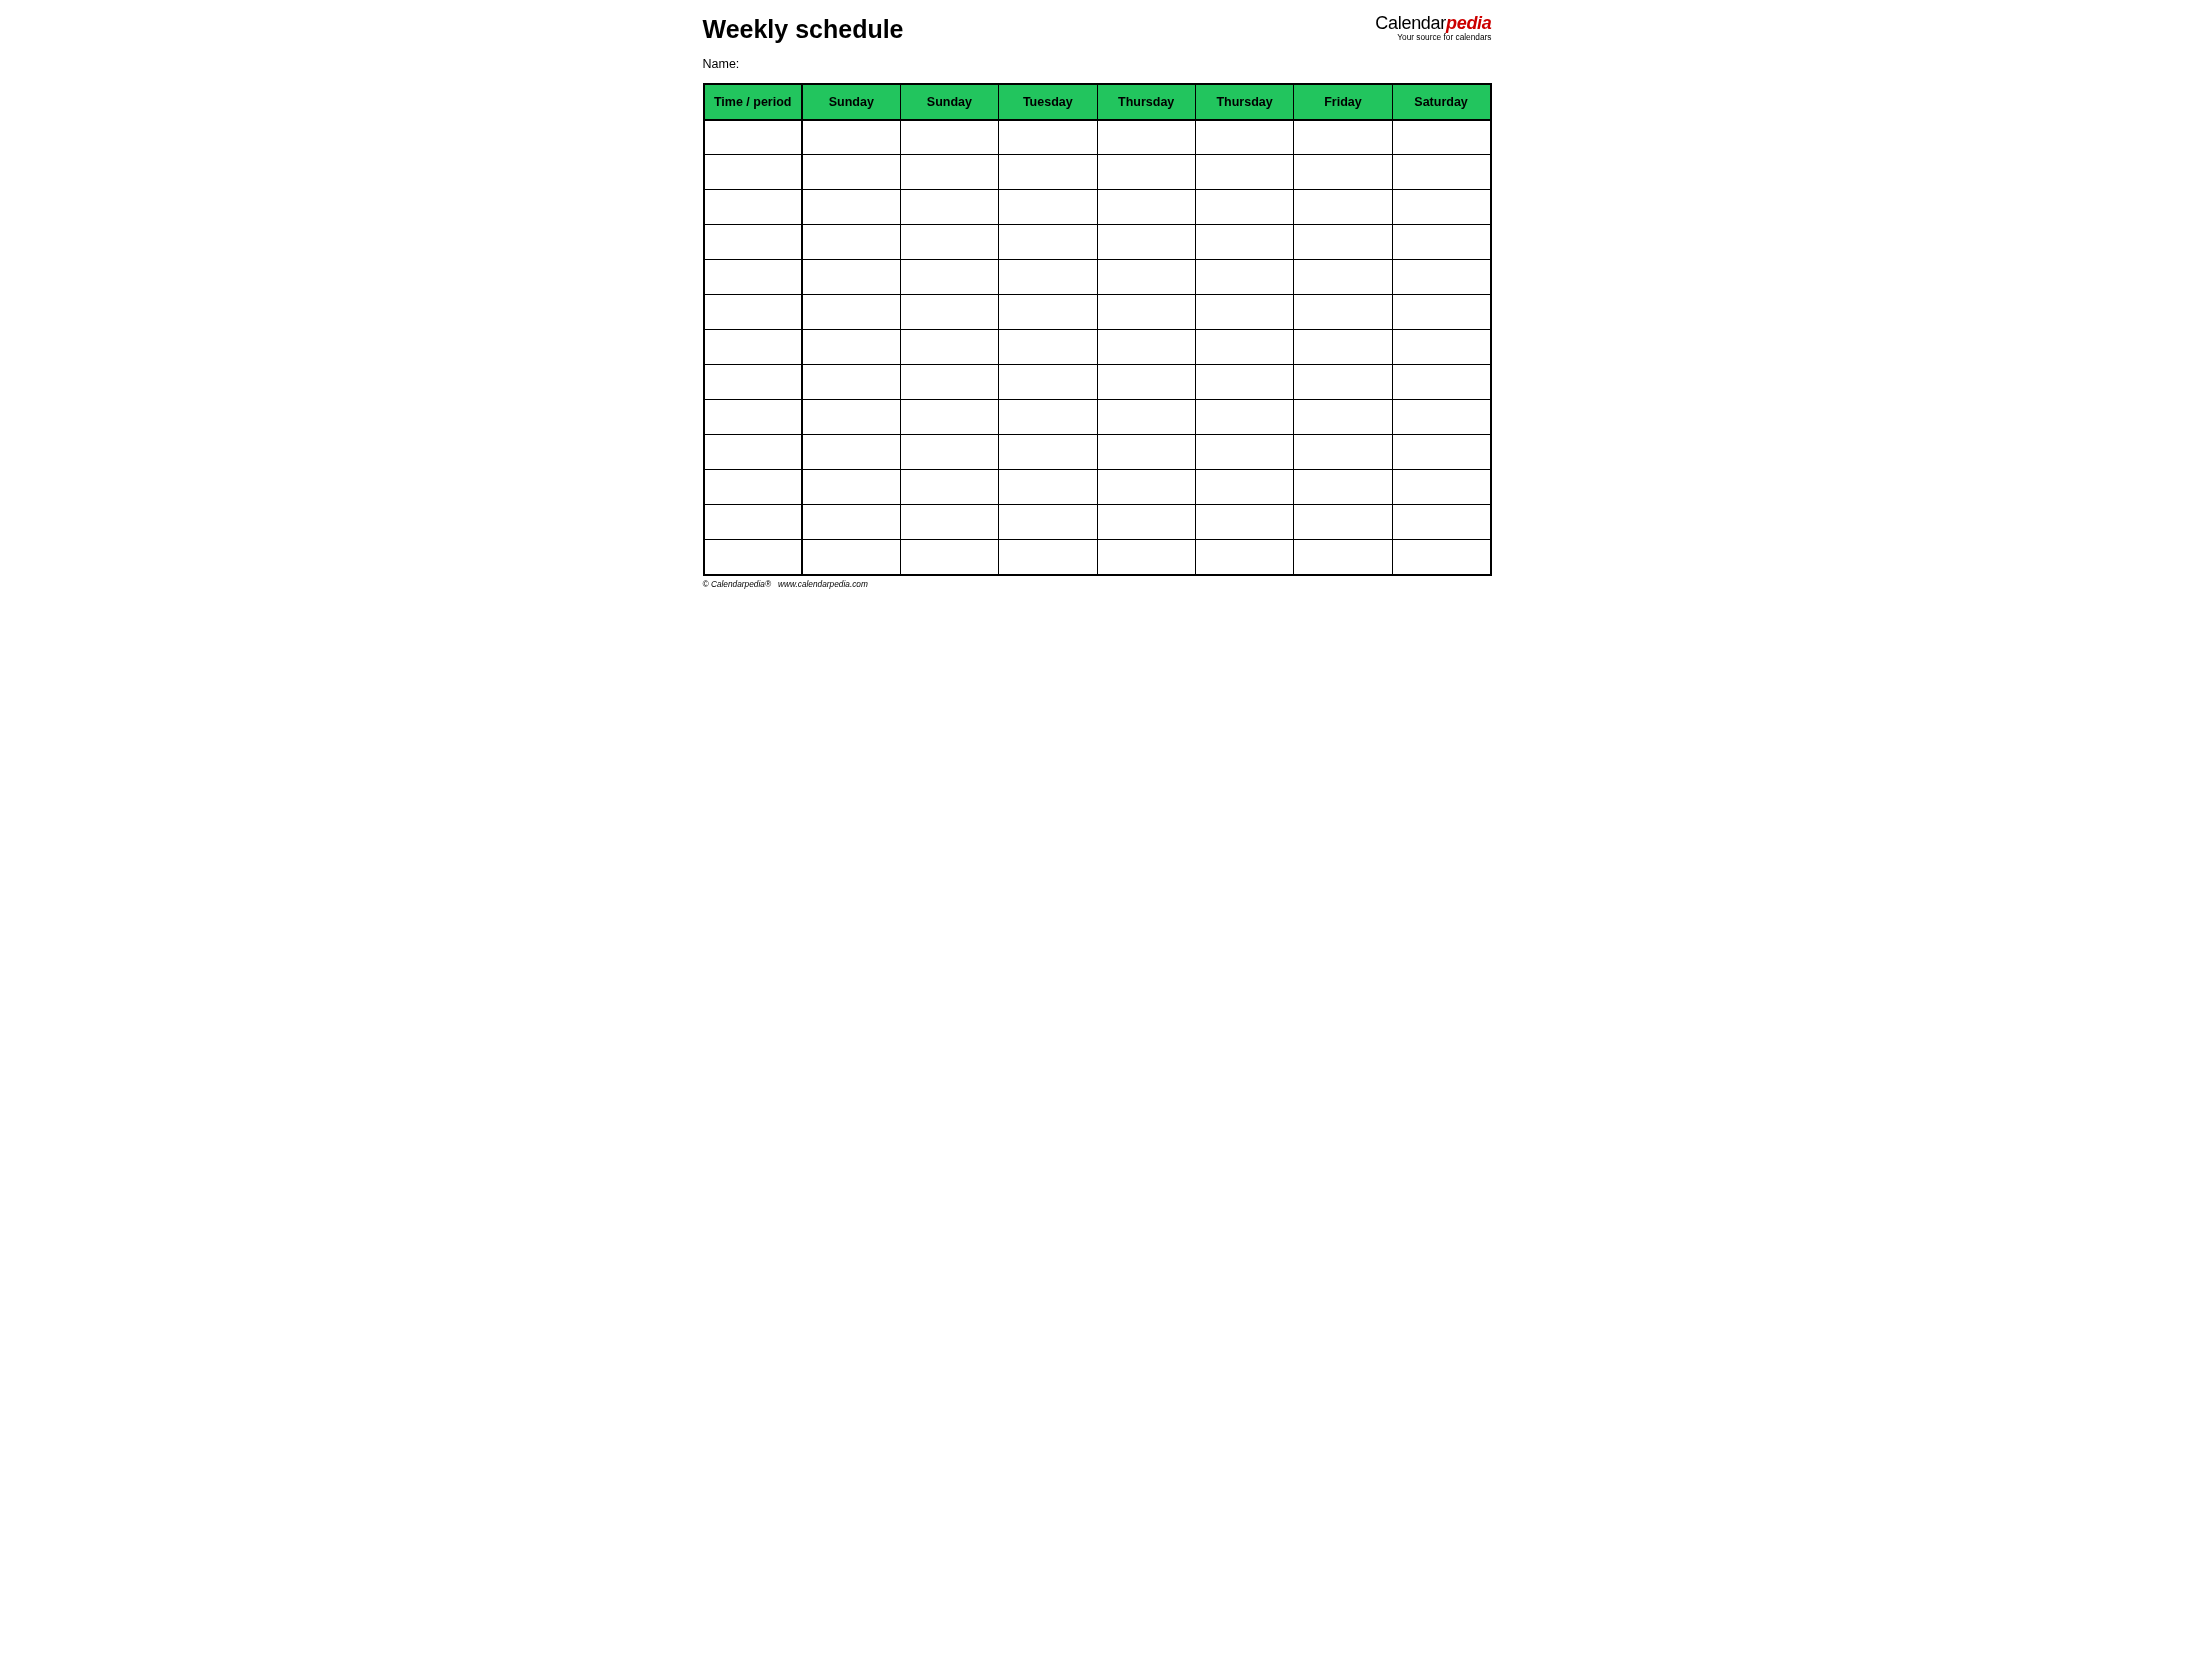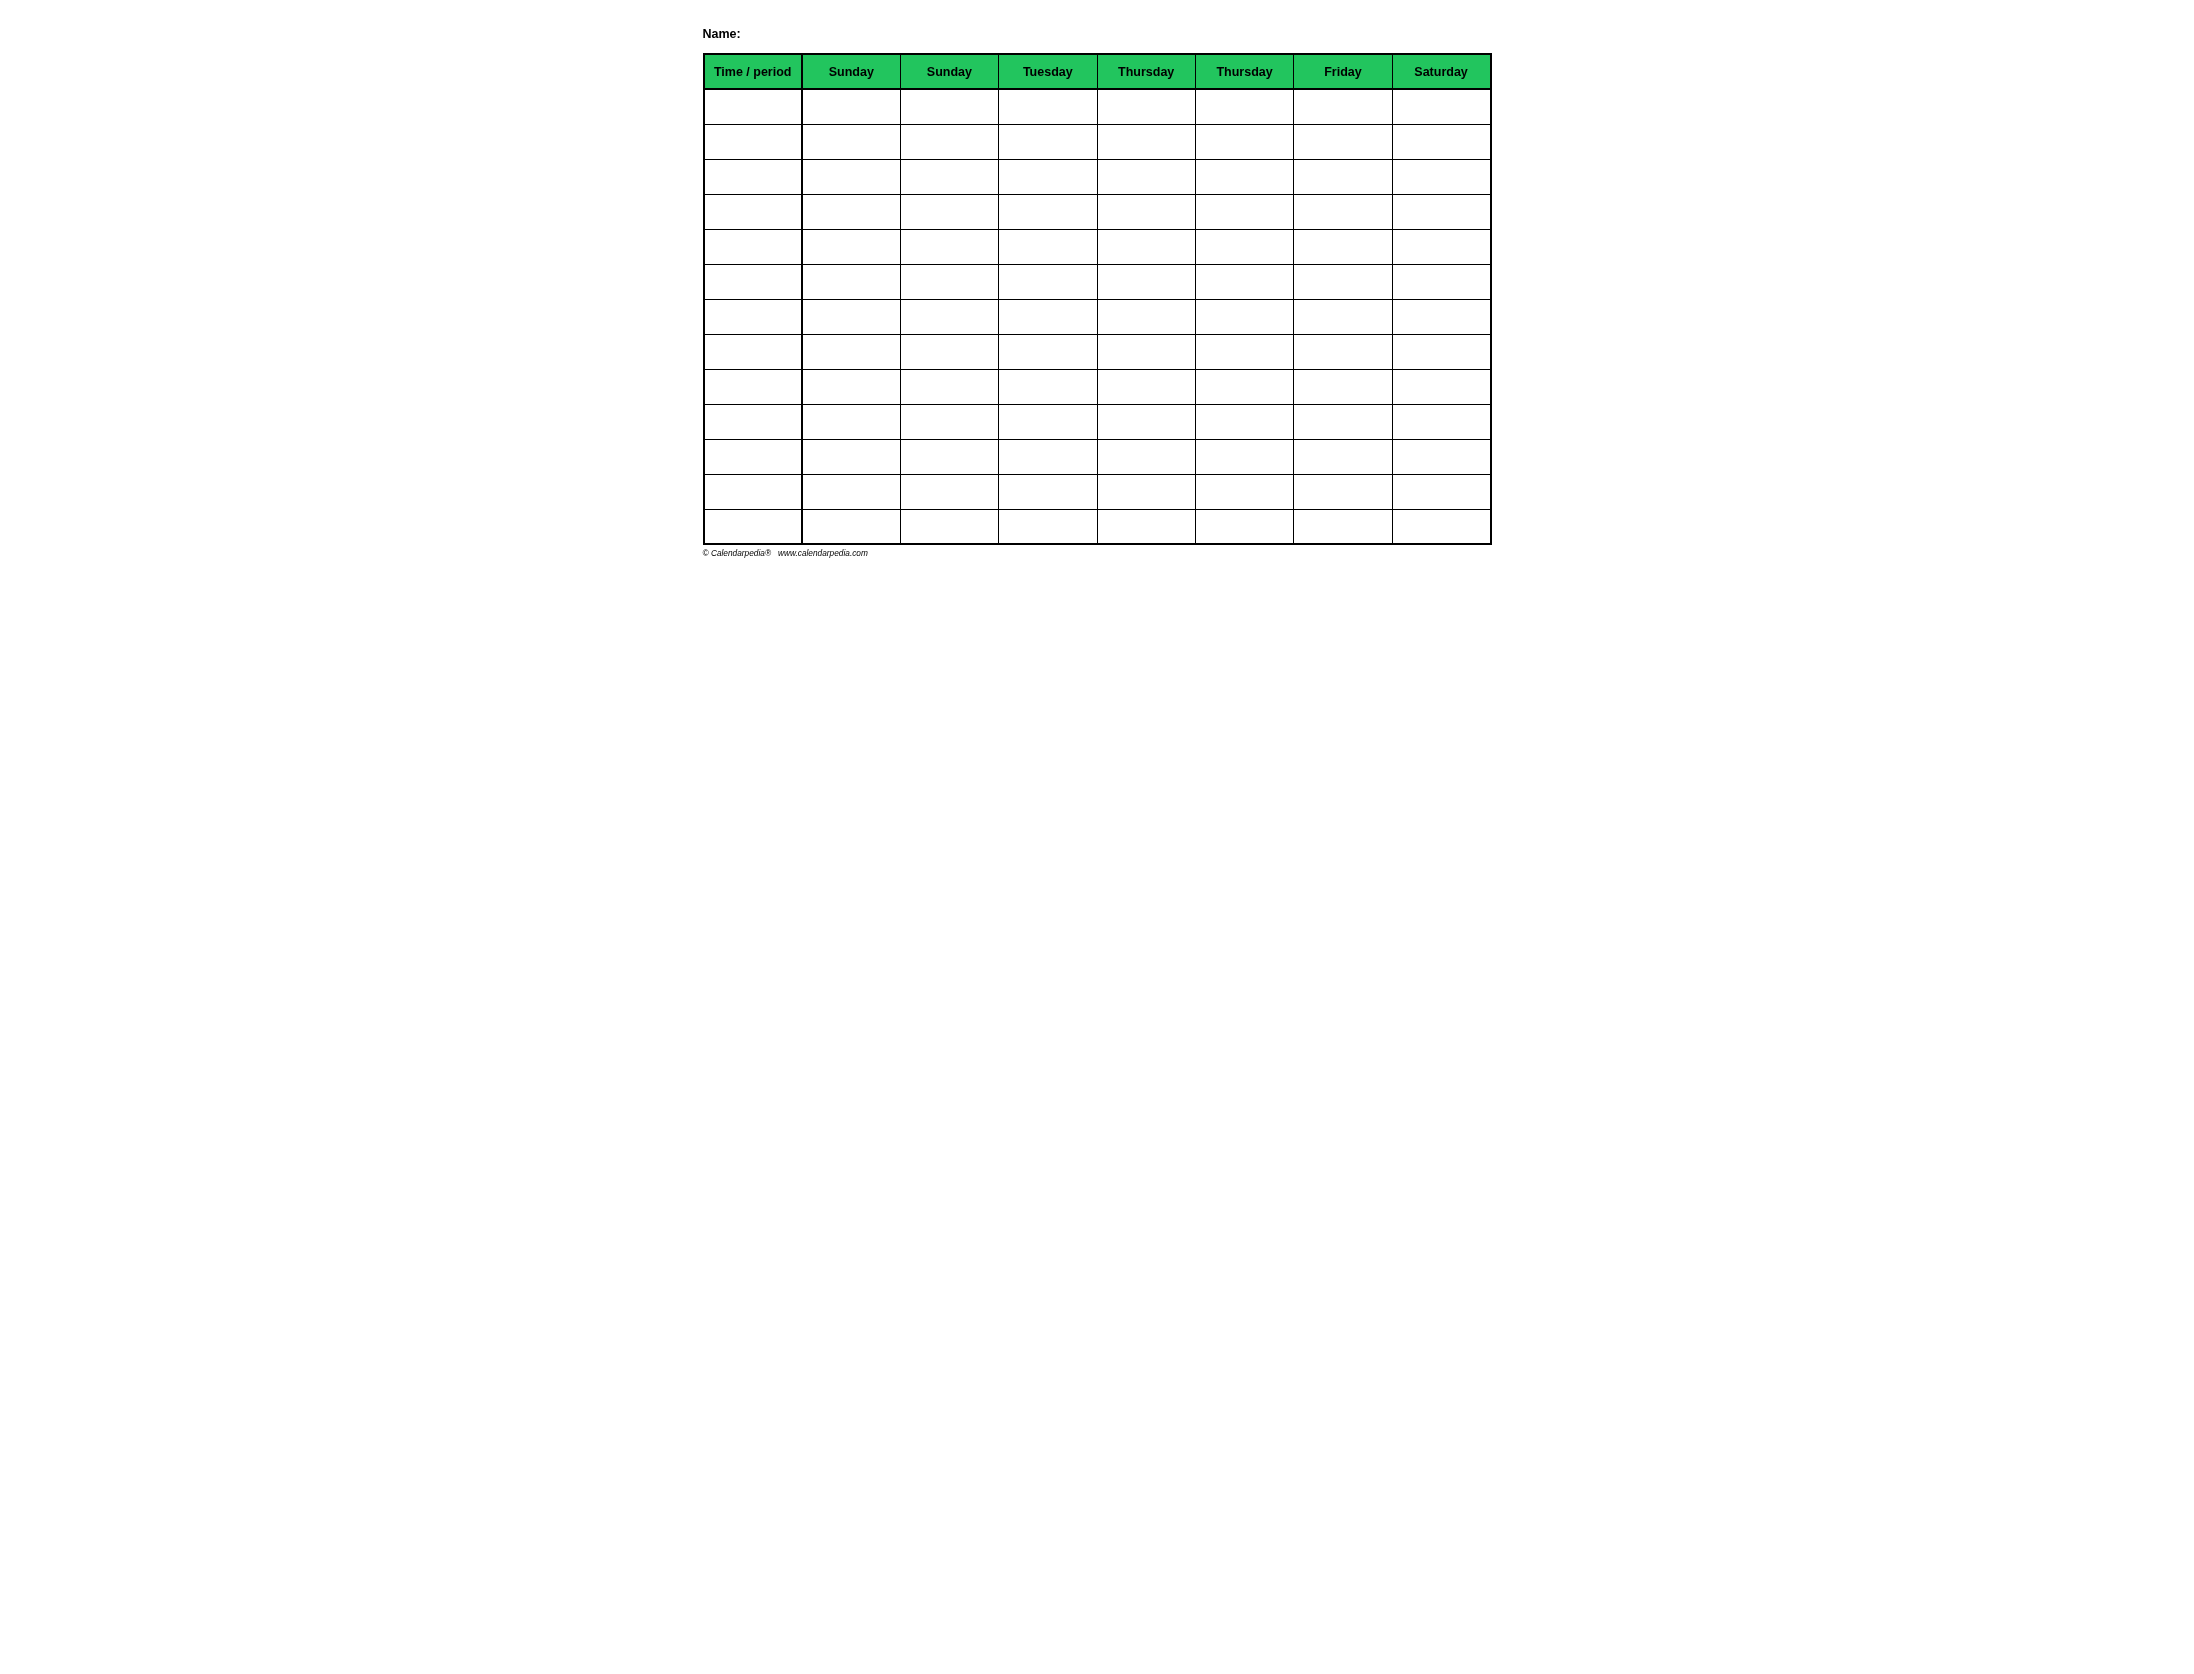--- a/index.html
+++ b/index.html
@@ -38,21 +38,21 @@
   }
   .brand-main .c1 { color: #000; }
   .brand-main .c2 { color: #c00; font-style: italic; font-weight: bold; }
   .brand-sub {
     font-size: 8.3px;
     color: #000;
     margin-top: 0.7px;
   }
   .name-line {
     font-size: 12.5px;
-    font-weight: bold;
+    font-weight: normal;
     margin: 12.5px 0 12.5px 0;
   }
   table.schedule {
     width: 100%;
     border-collapse: collapse;
     border: 2.8px solid #000;
     table-layout: fixed;
   }
   table.schedule th {
     border: 1.4px solid #000;
@@ -77,20 +77,29 @@
     margin-top: 2.8px;
     color: #000;
     font-style: italic;
   }
 </style>
 </head>
 <body>
 
 <div class="page">
 
+  <div class="header">
+    <h1 class="title">Weekly schedule</h1>
+    <div class="brand">
+      <div class="brand-main">
+        <span class="c1">Calendar</span><span class="c2">pedia</span>
+      </div>
+      <div class="brand-sub">Your source for calendars</div>
+    </div>
+  </div>
 
   <div class="name-line">Name:</div>
 
   <table class="schedule">
     <thead>
       <tr>
         <th class="timecol">Time / period</th>
         <th>Sunday</th>
         <th>Sunday</th>
         <th>Tuesday</th>

